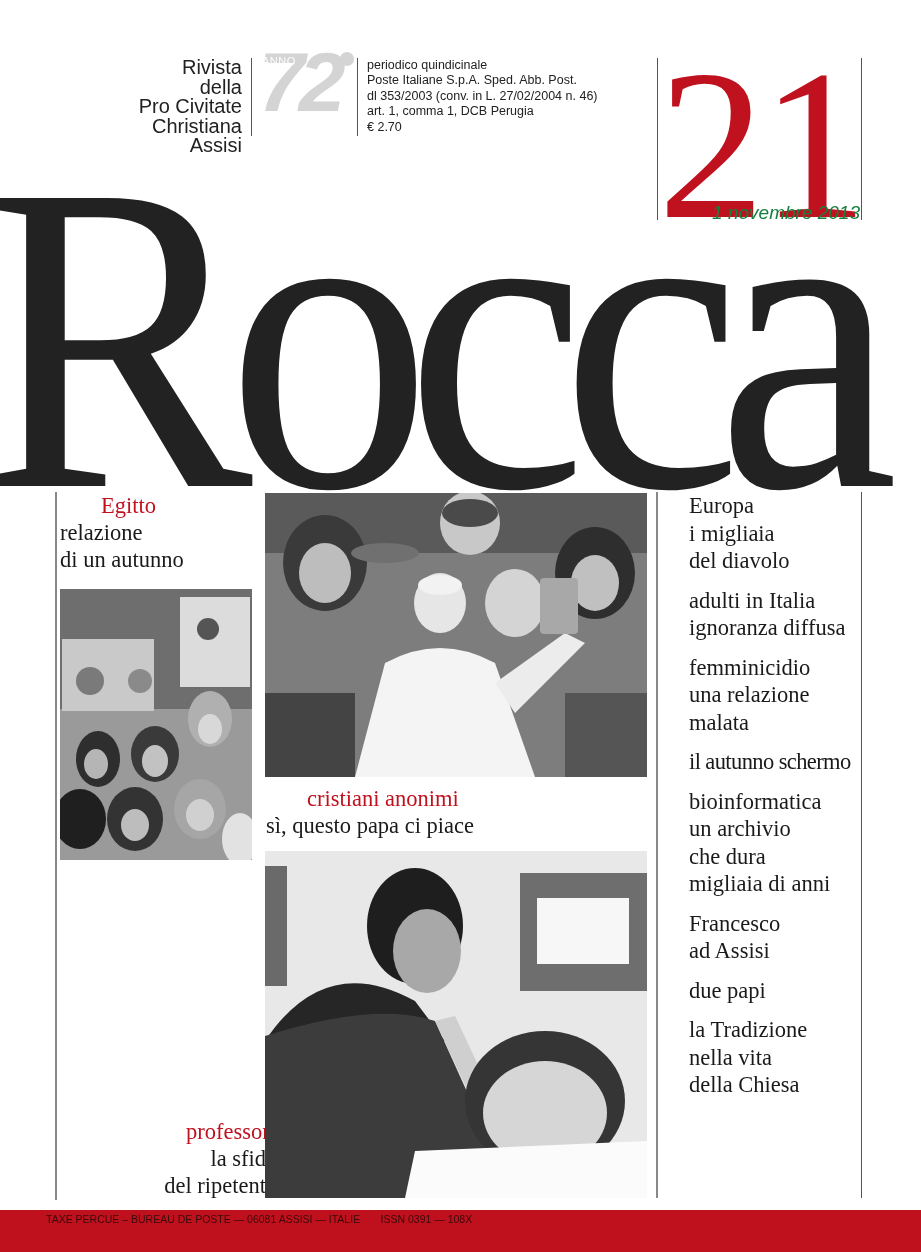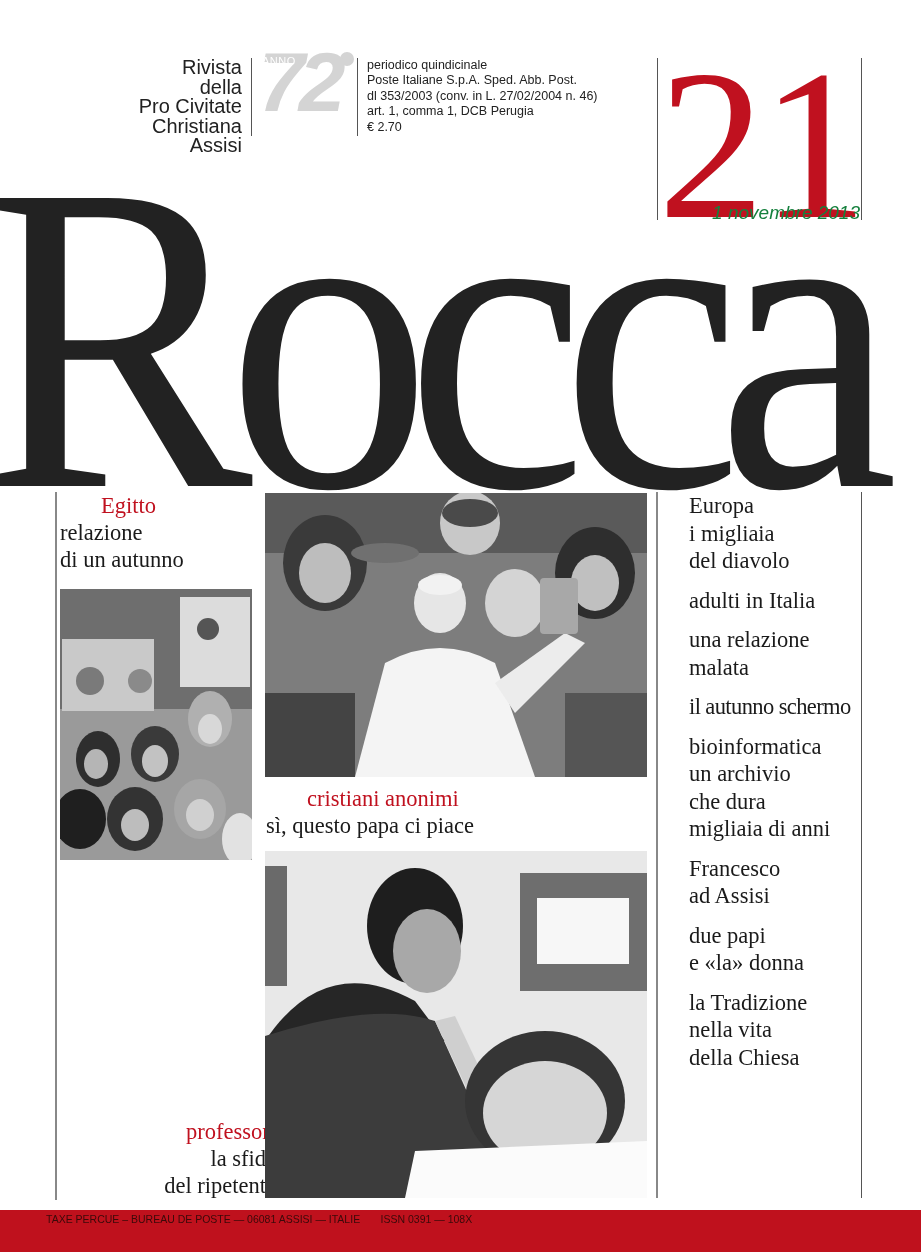--- a/index.html
+++ b/index.html
@@ -149,41 +149,42 @@
 </div>
 
 <div class="abs right-list">
   <div class="story">
     <div>Europa</div>
     <div>i migliaia</div>
     <div>del diavolo</div>
   </div>
   <div class="story">
     <div>adulti in Italia</div>
+    <div>ignoranza diffusa</div>
   </div>
   <div class="story">
+    <div>femminicidio</div>
     <div>una relazione</div>
     <div>malata</div>
   </div>
   <div class="story">
     <div style="letter-spacing:-0.6px;">il autunno schermo</div>
   </div>
   <div class="story">
     <div>bioinformatica</div>
     <div>un archivio</div>
     <div>che dura</div>
     <div>migliaia di anni</div>
   </div>
   <div class="story">
     <div>Francesco</div>
     <div>ad Assisi</div>
   </div>
   <div class="story">
     <div>due papi</div>
-    <div>e «la» donna</div>
   </div>
   <div class="story">
     <div>la Tradizione</div>
     <div>nella vita</div>
     <div>della Chiesa</div>
   </div>
 </div>
 
 <div class="abs footer-bar"></div>
 <div class="abs footer-text sans">TAXE PERCUE – BUREAU DE POSTE — 06081 ASSISI — ITALIE       ISSN 0391 — 108X</div>

